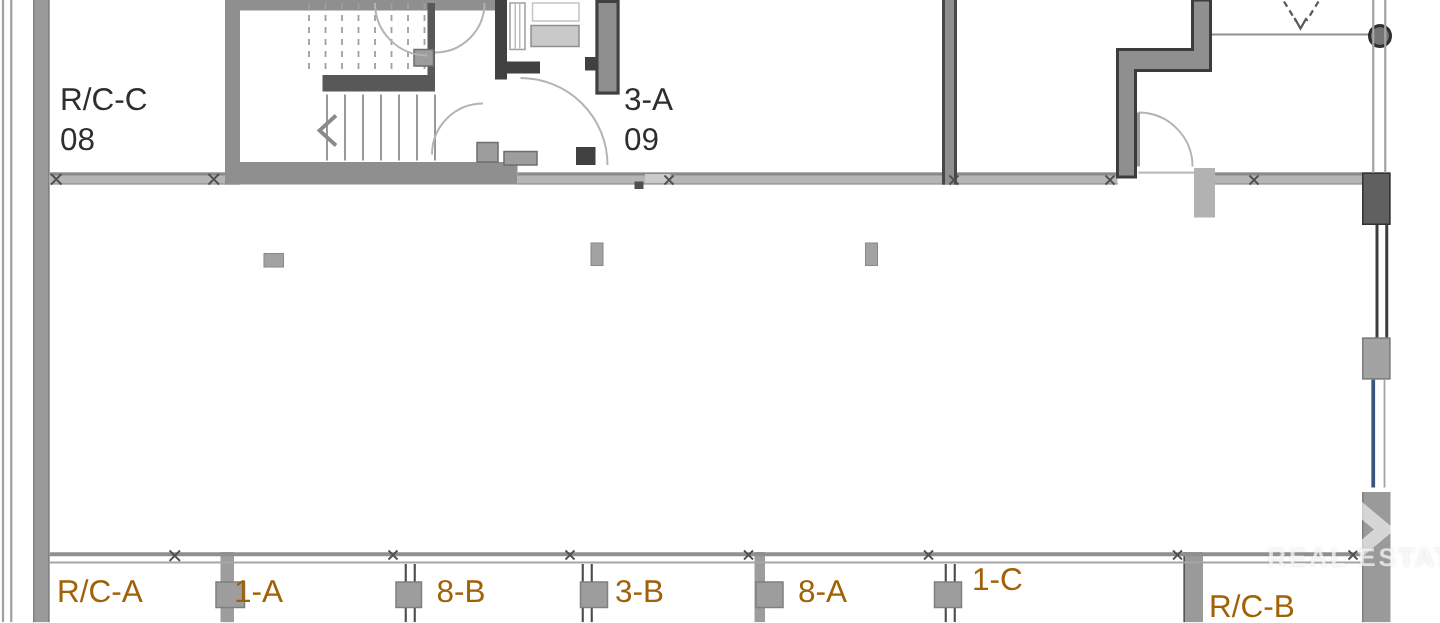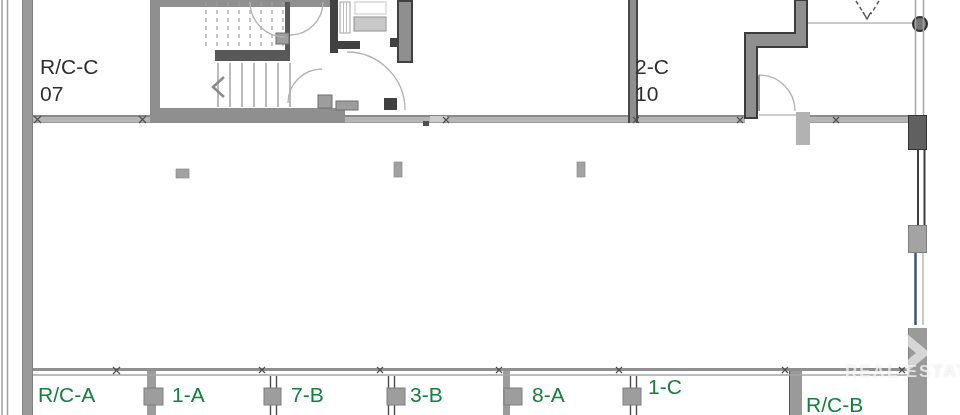--- a/index.html
+++ b/index.html
@@ -4,21 +4,21 @@
 <style>
   html,body{margin:0;padding:0;background:#fff;}
   #plan{position:relative;width:960px;height:415px;background:#ffffff;overflow:hidden;
         font-family:"Liberation Sans",sans-serif;}
   .ab{position:absolute;}
   .wall{background:#8f8f8f;}
   .band{background:#b5b5b5;border-top:2px solid #8a8a8a;border-bottom:1px solid #9e9e9e;box-sizing:border-box;}
   .dark{background:#414141;}
   .unit-label{position:absolute;color:#2e2e2e;font-size:21px;line-height:27px;white-space:nowrap;}
   .unit-label span{display:block;}
-  .unit-label-bottom{position:absolute;color:#15803d;font-size:21px;line-height:22px;white-space:nowrap;}
+  .unit-label-bottom{position:absolute;color:#a16207;font-size:21px;line-height:22px;white-space:nowrap;}
   #wm{position:absolute;left:843px;top:300px;width:117px;height:85px;pointer-events:none;}
   #wm .wm-text{position:absolute;left:2px;top:62px;font-size:17px;font-weight:bold;letter-spacing:2px;
        color:rgba(255,255,255,0.68);text-shadow:0 0 2px rgba(160,160,160,0.35);white-space:nowrap;}
   svg{position:absolute;left:0;top:0;}
 </style>
 </head>
 <body>
 
 <div id="plan">
 
@@ -162,30 +162,30 @@
       <path d="M 377 367 l 6 6 m 0 -6 l -6 6"></path>
       <path d="M 496 367 l 6 6 m 0 -6 l -6 6"></path>
       <path d="M 616 367 l 6 6 m 0 -6 l -6 6"></path>
       <path d="M 782 367 l 6 6 m 0 -6 l -6 6"></path>
       <path d="M 899 367 l 6 6 m 0 -6 l -6 6"></path>
     </g>
   </svg>
 
   <div class="unit-label" style="left:40px;top:53px">
     <span>R/C-C</span>
-    <span>07</span>
+    <span>08</span>
   </div>
-  <div class="unit-label" style="left:635px;top:53px">
-    <span>2-C</span>
-    <span>10</span>
+  <div class="unit-label" style="left:416px;top:53px">
+    <span>3-A</span>
+    <span>09</span>
   </div>
 
   <div class="unit-label-bottom" style="left:38px;top:384px">R/C-A</div>
-  <div class="unit-label-bottom" style="left:172px;top:384px">1-A</div>
-  <div class="unit-label-bottom" style="left:291px;top:384px">7-B</div>
+  <div class="unit-label-bottom" style="left:156px;top:384px">1-A</div>
+  <div class="unit-label-bottom" style="left:291px;top:384px">8-B</div>
   <div class="unit-label-bottom" style="left:410px;top:384px">3-B</div>
   <div class="unit-label-bottom" style="left:532px;top:384px">8-A</div>
   <div class="unit-label-bottom" style="left:648px;top:376px">1-C</div>
   <div class="unit-label-bottom" style="left:806px;top:394px">R/C-B</div>
 
   <div id="wm">
     <svg width="117" height="85" viewBox="0 0 117 85">
       <polyline points="62,38 80,53 62,68" fill="none" stroke="rgba(255,255,255,0.6)" stroke-width="9"></polyline>
     </svg>
     <span class="wm-text">REAL ESTATE</span>

